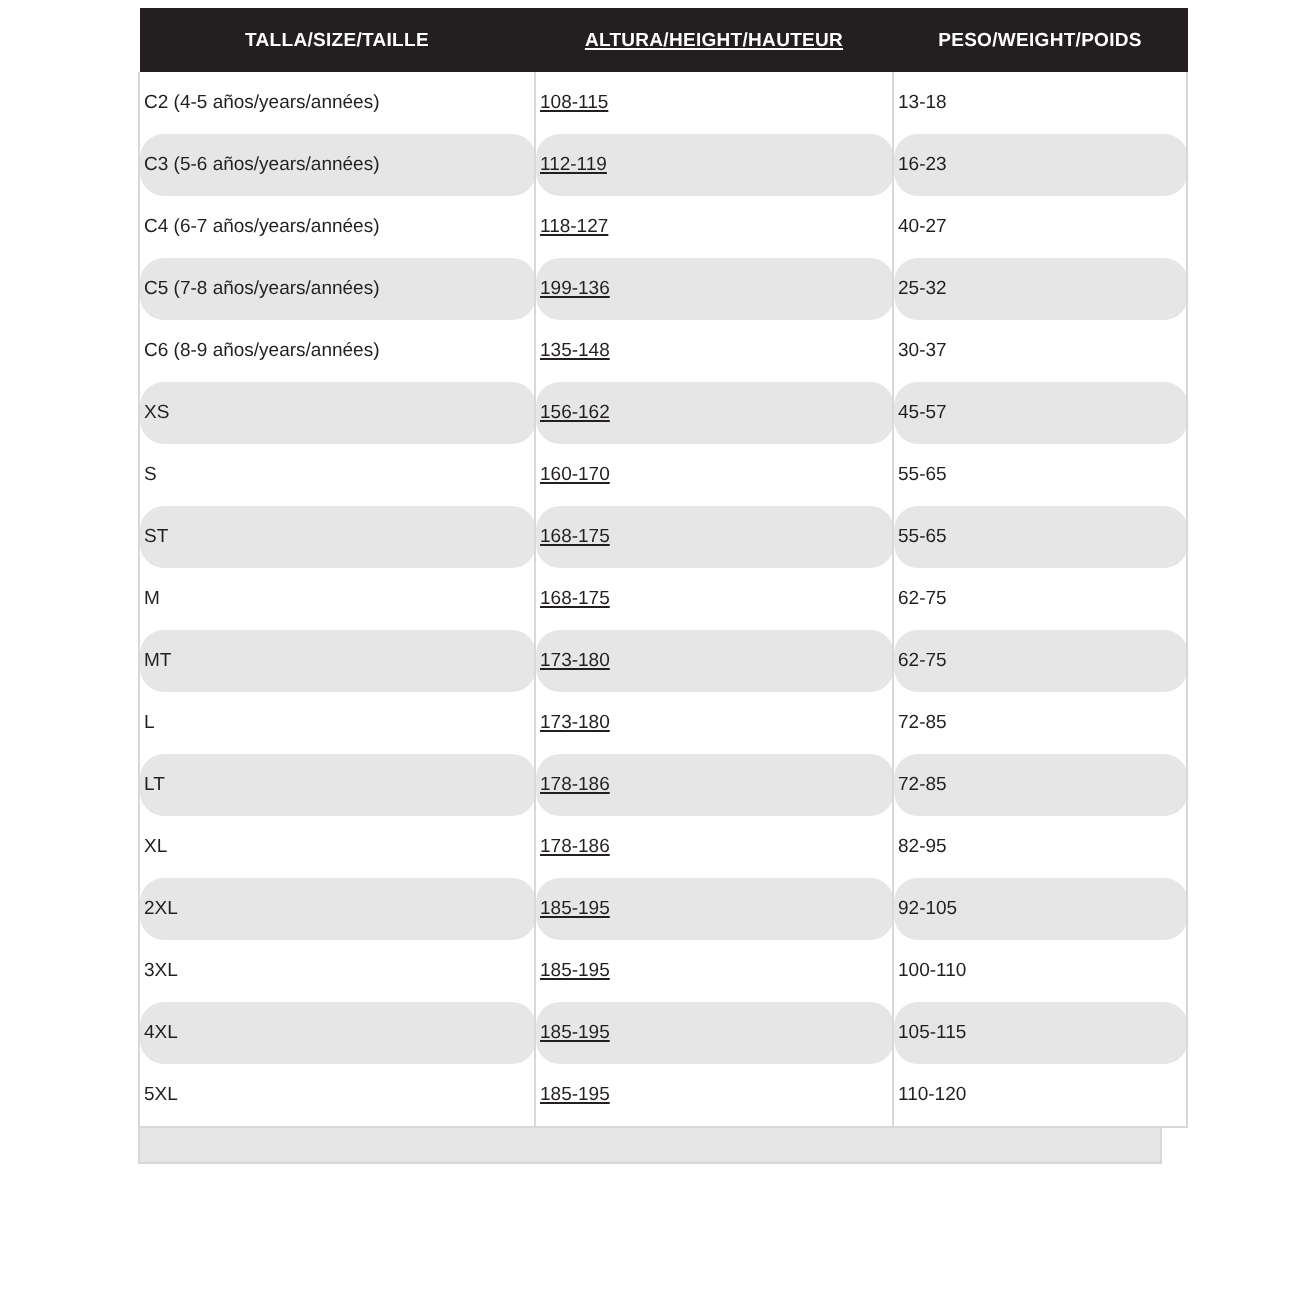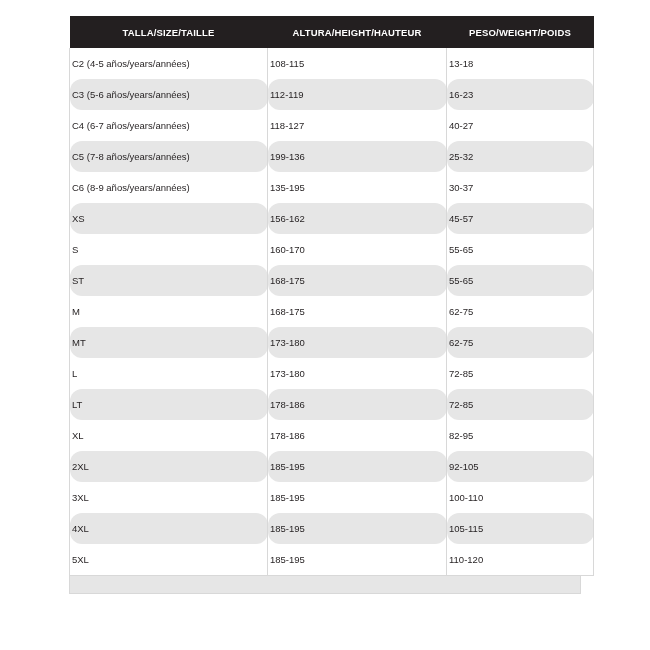--- a/index.html
+++ b/index.html
@@ -16,21 +16,21 @@
   }
   .page {
     width: 650px;
     height: 650px;
     position: relative;
     background: #ffffff;
   }
   .table-wrap {
     position: absolute;
     left: 69px;
-    top: 16px;
+    top: 4px;
     width: 512px;
   }
   table.size-chart {
     border-collapse: collapse;
     width: 512px;
     table-layout: fixed;
   }
   table.size-chart th {
     background: #231f20;
     color: #ffffff;
@@ -64,21 +64,21 @@
   table.size-chart tr.row-last td {
     border-bottom: 1px solid #d8d8d8;
   }
   table.size-chart td.first-col {
     border-left: 1px solid #d8d8d8;
   }
   table.size-chart td.last-col {
     border-right: 1px solid #d8d8d8;
   }
   .col-1 { width: 194px; }
-  .col-2 { width: 175px; }
+  .col-2 { width: 175px; text-decoration: underline; }
   .col-3 { width: 143px; }
   .footer-strip {
     background: #e6e6e6;
     height: 18px;
     width: 512px;
     border-left: 1px solid #d8d8d8;
     border-right: 1px solid #d8d8d8;
     border-bottom: 1px solid #d8d8d8;
     box-sizing: border-box;
   }
@@ -112,21 +112,21 @@
             <td class="col-2">118-127</td>
             <td class="col-3 last-col">40-27</td>
           </tr>
           <tr class="row-even">
             <td class="col-1 first-col">C5 (7-8 años/years/années)</td>
             <td class="col-2">199-136</td>
             <td class="col-3 last-col">25-32</td>
           </tr>
           <tr class="row-odd">
             <td class="col-1 first-col">C6 (8-9 años/years/années)</td>
-            <td class="col-2">135-195</td>
+            <td class="col-2">135-148</td>
             <td class="col-3 last-col">30-37</td>
           </tr>
           <tr class="row-even">
             <td class="col-1 first-col">XS</td>
             <td class="col-2">156-162</td>
             <td class="col-3 last-col">45-57</td>
           </tr>
           <tr class="row-odd">
             <td class="col-1 first-col">S</td>
             <td class="col-2">160-170</td>

